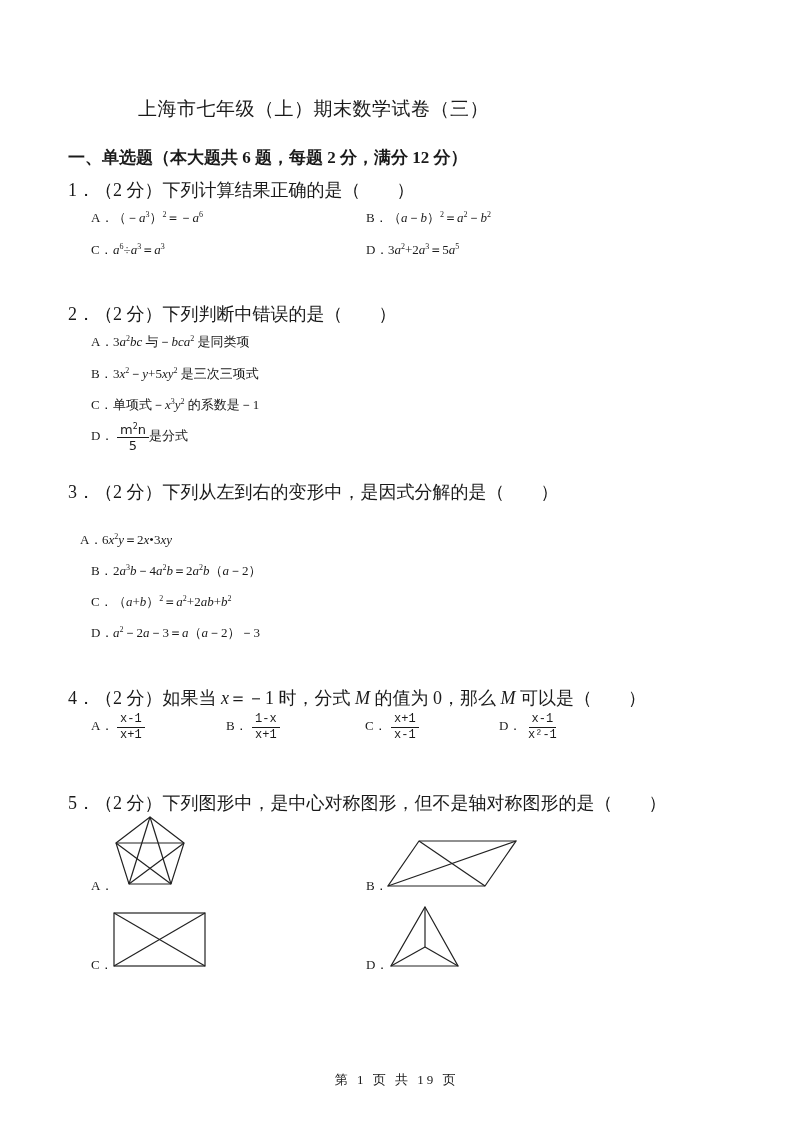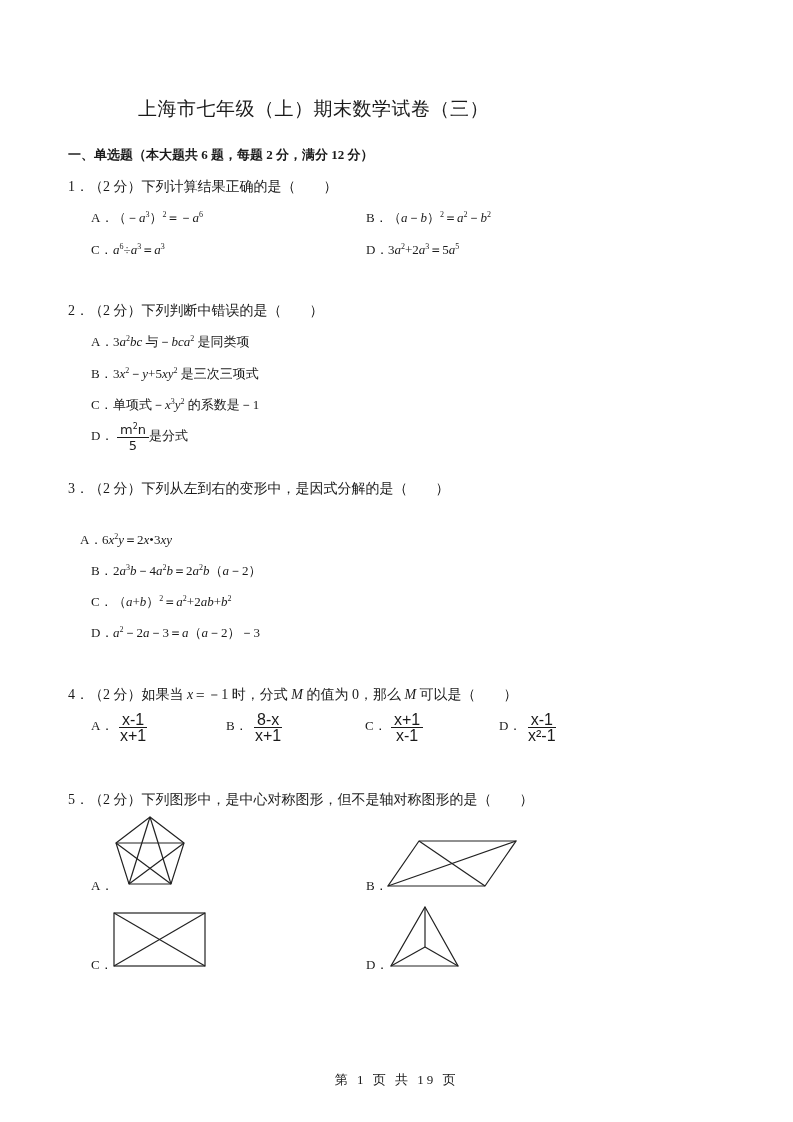--- a/index.html
+++ b/index.html
@@ -3,27 +3,27 @@
 <meta charset="utf-8">
 <style>
   html, body { margin: 0; padding: 0; background: #ffffff; }
   body {
     width: 793px; height: 1122px; position: relative; overflow: hidden;
     font-family: "Liberation Serif", "DejaVu Serif", serif;
     color: #1a1a1a; font-size: 13px;
   }
   .abs { position: absolute; white-space: nowrap; }
   .title { left: 0; width: 627px; top: 96px; text-align: center; font-size: 19px; letter-spacing: 0.5px; }
-  .section { left: 68px; top: 146px; font-weight: bold; font-size: 13px; }
-  .q { left: 68px; font-size: 14px; text-align: right; }
+  .section { left: 68px; top: 146px; font-weight: bold; font-size: 17px; }
+  .q { left: 68px; font-size: 18px; text-align: right; }
   .opt { font-size: 13px; }
   .opt .lbl { display: inline-block; width: 22px; }
   i { font-style: italic; }
   sup { font-size: 8px; vertical-align: 5px; line-height: 0; }
-  .frac { display: inline-flex; flex-direction: column; align-items: center; vertical-align: middle; font-family: Liberation Sans, sans-serif; font-size: 16px; line-height: 15px; margin-left: 4px; }
+  .frac { display: inline-flex; flex-direction: column; align-items: center; vertical-align: middle; font-family: Liberation Mono, monospace; font-size: 12px; line-height: 15px; margin-left: 4px; }
   .frac .num { border-bottom: 1px solid #1a1a1a; padding: 0 3px; text-align: right; }
   .frac .den { padding: 0 3px; }
   .frac2 { font-family: "DejaVu Sans", "Liberation Sans", sans-serif; font-size: 13px; }
   svg line, svg polygon, svg rect { stroke: #222; stroke-width: 1.2; fill: none; }
   .footer { left: 0; width: 793px; top: 1071px; text-align: center; font-size: 13px; letter-spacing: 3px; }
 </style>
 </head>
 <body>
 
 <div class="abs title">上海市七年级（上）期末数学试卷（三）</div>
@@ -76,21 +76,21 @@
 
 <div class="abs q" style="top:686px">4．（2 分）如果当 <i>x</i>＝－1 时，分式 <i>M</i> 的值为 0，那么 <i>M</i> 可以是（　　）</div>
 <div class="abs opt" style="left:91px; top:712px">
   <span class="lbl">A．</span><span class="frac">
       <span class="num">x-1</span>
       <span class="den">x+1</span>
     </span>
 </div>
 <div class="abs opt" style="left:226px; top:712px">
   <span class="lbl">B．</span><span class="frac">
-      <span class="num">8-x</span>
+      <span class="num">1-x</span>
       <span class="den">x+1</span>
     </span>
 </div>
 <div class="abs opt" style="left:365px; top:712px">
   <span class="lbl">C．</span><span class="frac">
       <span class="num">x+1</span>
       <span class="den">x-1</span>
     </span>
 </div>
 <div class="abs opt" style="left:499px; top:712px">

